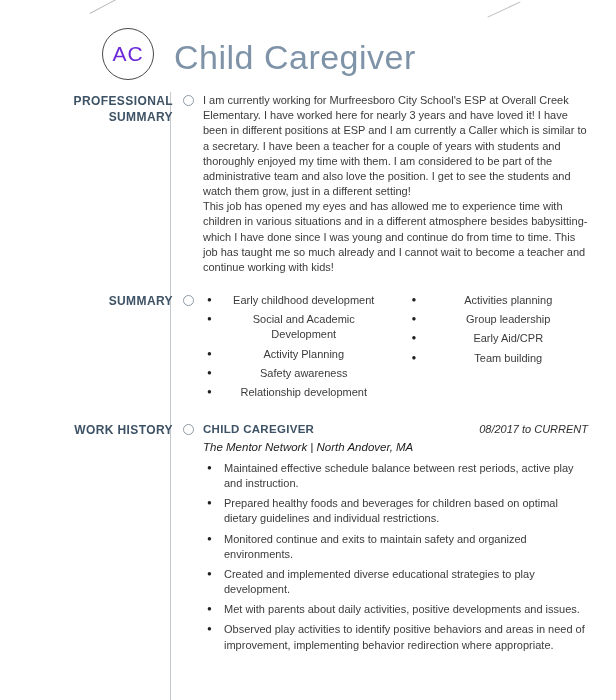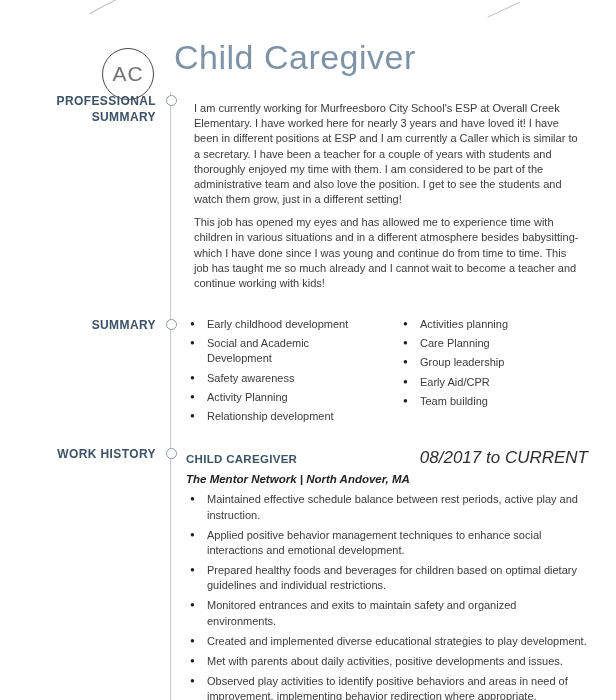--- a/index.html
+++ b/index.html
@@ -12,25 +12,25 @@
     font-family: "Liberation Sans", sans-serif;
     color: #3b3b3b;
   }
   
   .corner-line { position: absolute; height: 1px; background: #bdbdbd; }
   .corner-line.left  { top: 6px; left: 88px;  width: 30px; transform: rotate(-28deg); }
   .corner-line.right { top: 9px; left: 486px; width: 36px; transform: rotate(-25deg); }
 
   
   .avatar {
-    position: absolute; left: 102px; top: 48px;
+    position: absolute; left: 102px; top: 28px;
     width: 52px; height: 52px;
     border: 1.5px solid #4a4a4a; border-radius: 50%;
     display: flex; align-items: center; justify-content: center;
-    font-size: 21px; letter-spacing: 1px; color: #737373;
+    font-size: 21px; letter-spacing: 1px; color: #6d28d9;
     background: #fff; box-sizing: border-box;
   }
   .page-title {
     position: absolute; left: 174px; top: 38px;
     font-size: 34px; font-weight: 400; color: #7e93a8;
     letter-spacing: 0.5px; white-space: nowrap;
   }
 
   
   .timeline-line {
@@ -38,47 +38,49 @@
     width: 1px; background: #c3c9cf; z-index: 1;
   }
 
   
   .sections { position: absolute; top: 93px; left: 0; right: 0; z-index: 2; }
   .section {
     display: grid;
     grid-template-columns: 156px 30px 1fr;
     padding-right: 28px;
     margin-bottom: 18px;
+    padding-left: 17px;
   }
   .section-label {
     text-align: right;
     font-weight: bold;
     font-size: 12px;
     line-height: 1.35;
     color: #3d5265;
     letter-spacing: 0.4px;
   }
   .marker { position: relative; }
   .marker .dot {
     width: 9px; height: 9px;
     border: 1px solid #8f9aa5; border-radius: 50%;
     background: #ffffff;
     margin: 2px auto 0 auto;
     position: relative; z-index: 3;
   }
   .content { font-size: 11px; line-height: 1.38; }
 
   
-  .content p { margin: 8px; }
+  .content p { margin: 0; }
 
   
   .skills-grid {
     display: grid;
     grid-template-columns: 1fr 1fr;
     column-gap: 24px;
+    text-align: center;
   }
   ul.plain { list-style: none; margin: 0; padding: 0; }
   li.bullet-item {
     position: relative;
     padding-left: 21px;
     margin-bottom: 4px;
   }
   li.bullet-item::before {
     content: "\25CF";
     position: absolute;
@@ -94,25 +96,25 @@
     align-items: baseline;
   }
   .job-title {
     font-weight: bold;
     color: #3d5265;
     font-size: 11.5px;
     letter-spacing: 0.3px;
   }
   .job-dates {
     font-style: italic;
-    font-size: 17px;
+    font-size: 11px;
     color: #2e2e2e;
   }
   .job-employer {
-    font-weight: bold;
+    font-weight: normal;
     font-style: italic;
     font-size: 11.5px;
     color: #222222;
     margin: 2px 0 5px 0;
   }
   .duties li.bullet-item { margin-bottom: 5px; }
 </style>
 </head>
 <body>
 
@@ -142,27 +144,26 @@
     <div class="section">
       <div class="section-label">SUMMARY</div>
       <div class="marker">
         <div class="dot"></div>
       </div>
       <div class="content">
         <div class="skills-grid">
           <ul class="plain">
             <li class="bullet-item">Early childhood development</li>
             <li class="bullet-item">Social and Academic Development</li>
+            <li class="bullet-item">Activity Planning</li>
             <li class="bullet-item">Safety awareness</li>
-            <li class="bullet-item">Activity Planning</li>
             <li class="bullet-item">Relationship development</li>
           </ul>
           <ul class="plain">
             <li class="bullet-item">Activities planning</li>
-            <li class="bullet-item">Care Planning</li>
             <li class="bullet-item">Group leadership</li>
             <li class="bullet-item">Early Aid/CPR</li>
             <li class="bullet-item">Team building</li>
           </ul>
         </div>
       </div>
     </div>
 
     <div class="section">
       <div class="section-label">WORK HISTORY</div>
@@ -170,23 +171,22 @@
         <div class="dot"></div>
       </div>
       <div class="content">
         <div class="job-header">
           <span class="job-title">CHILD CAREGIVER</span>
           <span class="job-dates">08/2017 to CURRENT</span>
         </div>
         <div class="job-employer">The Mentor Network | North Andover, MA</div>
         <ul class="plain duties">
           <li class="bullet-item">Maintained effective schedule balance between rest periods, active play and instruction.</li>
-          <li class="bullet-item">Applied positive behavior management techniques to enhance social interactions and emotional development.</li>
           <li class="bullet-item">Prepared healthy foods and beverages for children based on optimal dietary guidelines and individual restrictions.</li>
-          <li class="bullet-item">Monitored entrances and exits to maintain safety and organized environments.</li>
+          <li class="bullet-item">Monitored continue and exits to maintain safety and organized environments.</li>
           <li class="bullet-item">Created and implemented diverse educational strategies to play development.</li>
           <li class="bullet-item">Met with parents about daily activities, positive developments and issues.</li>
           <li class="bullet-item">Observed play activities to identify positive behaviors and areas in need of improvement, implementing behavior redirection where appropriate.</li>
 
         </ul>
       </div>
     </div>
 
   </div>
 </div>

